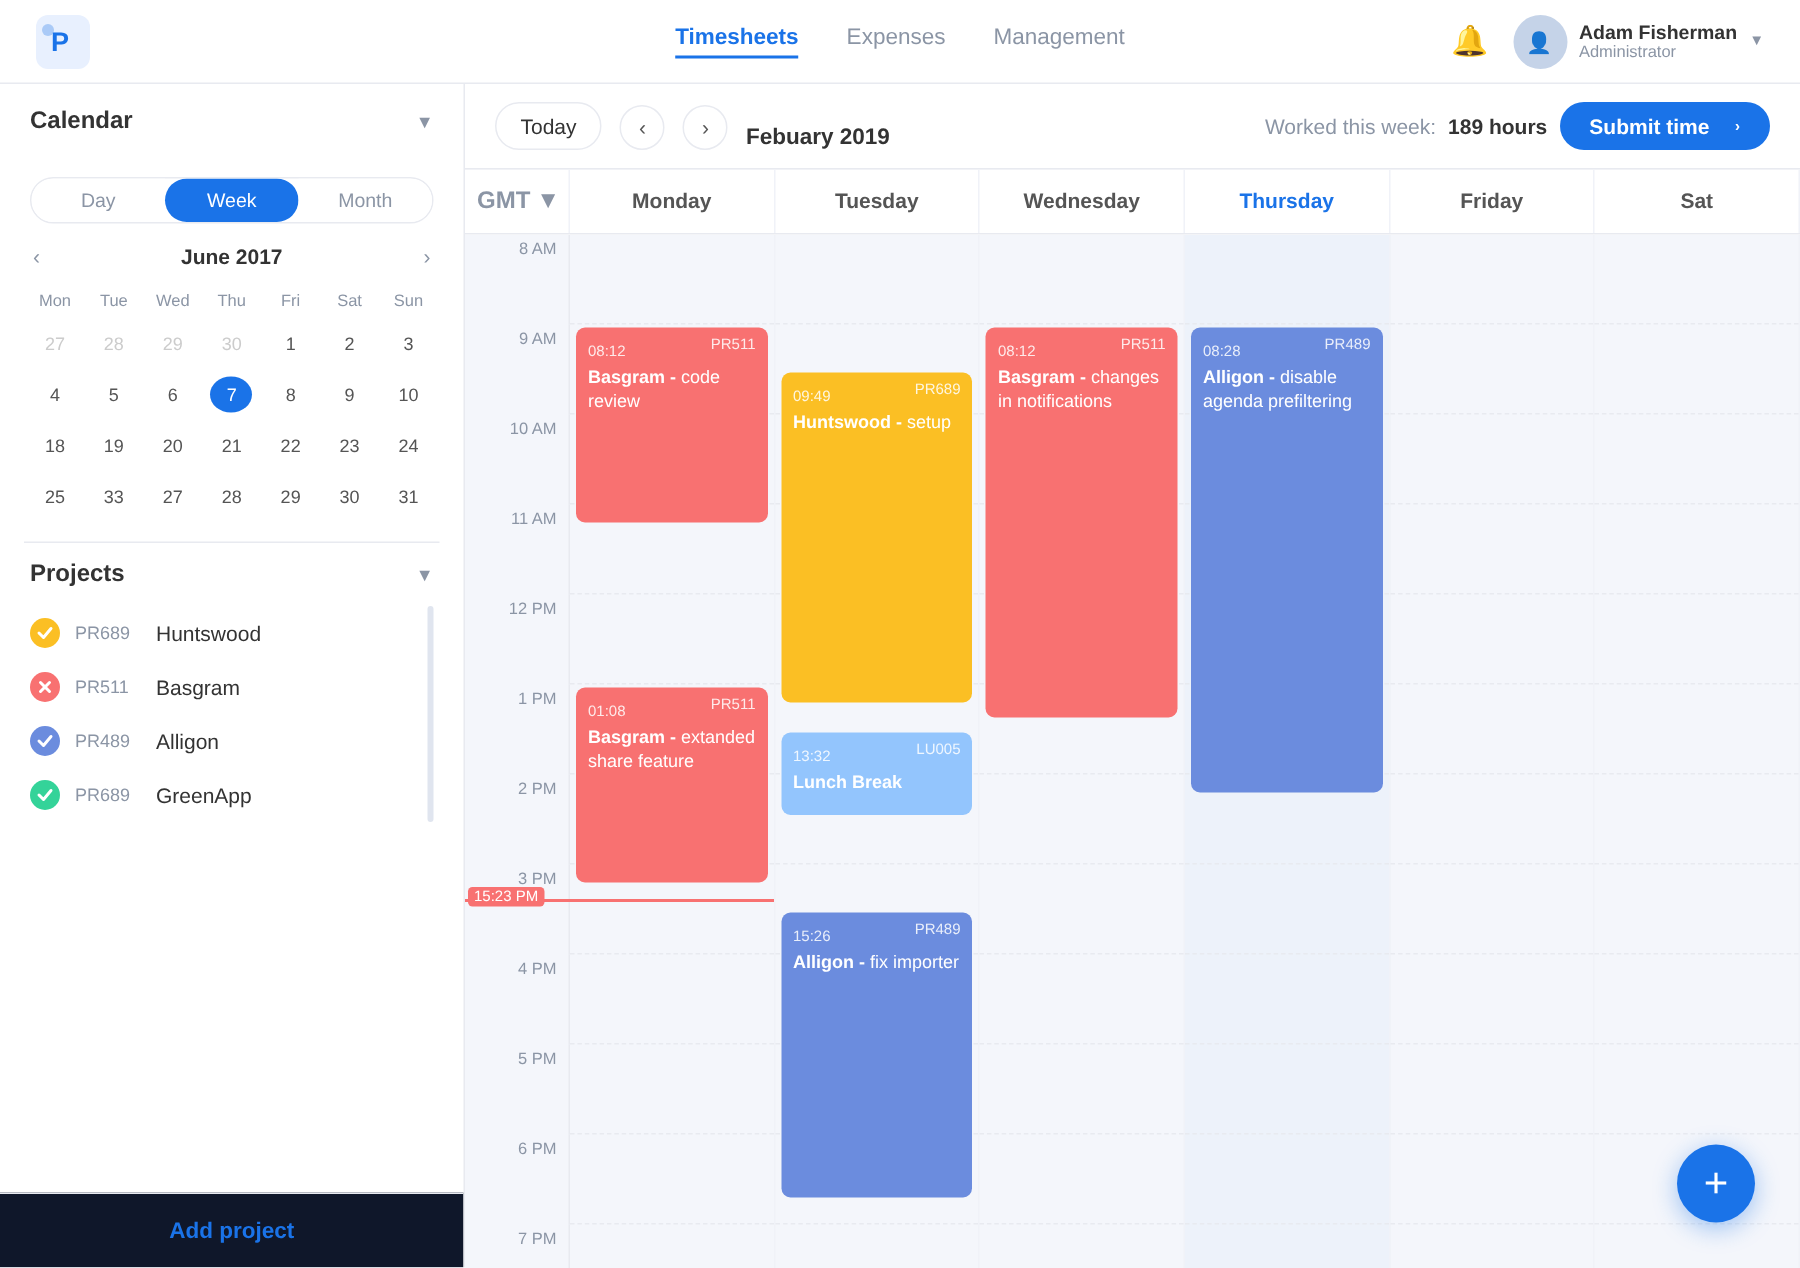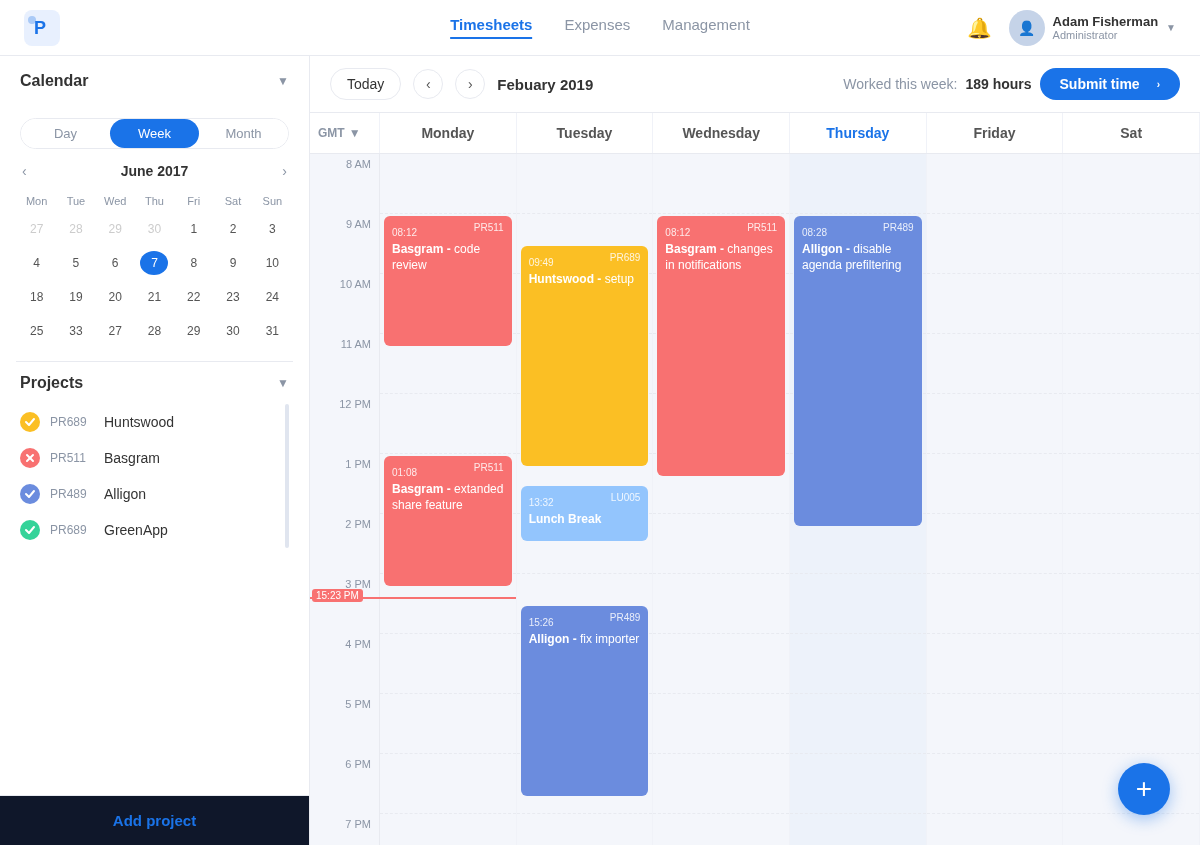--- a/index.html
+++ b/index.html
@@ -85,21 +85,21 @@
     }
 
     
     .cal-main { flex: 1; display: flex; flex-direction: column; overflow: hidden; }
 
     
     .cal-toolbar {
       background: #fff;
       padding: 12px 20px;
       display: flex;
-      align-items: center;
+      align-items: flex-end;
       gap: 12px;
       border-bottom: 1px solid #e8eaf0;
       flex-shrink: 0;
     }
     .today-btn { padding: 7px 16px; border: 1px solid #e8eaf0; border-radius: 20px; background: #fff; font-size: 14px; color: #333; cursor: pointer; }
     .nav-btn { width: 30px; height: 30px; border: 1px solid #e8eaf0; border-radius: 50%; background: #fff; display: flex; align-items: center; justify-content: center; cursor: pointer; color: #555; font-size: 14px; }
     .cal-month-title { font-size: 15px; font-weight: 600; color: #333; }
     .cal-toolbar-right { margin-left: auto; display: flex; align-items: center; gap: 8px; font-size: 14px; color: #8b95a5; }
     .hours-count { font-weight: 700; color: #333; }
     .submit-btn { background: #1a73e8; color: #fff; border: none; border-radius: 20px; padding: 8px 20px; font-size: 14px; font-weight: 600; cursor: pointer; display: flex; align-items: center; gap: 17px; }
@@ -113,21 +113,21 @@
     .cal-header-row {
       display: grid;
       grid-template-columns: 70px repeat(6, 1fr);
       border-bottom: 1px solid #e8eaf0;
       background: #fff;
       position: sticky;
       top: 0;
       z-index: 10;
     }
     .cal-header-cell { padding: 12px 8px; text-align: center; font-size: 14px; font-weight: 600; color: #555; border-right: 1px solid #f0f2f8; }
-    .cal-header-cell.gmt { font-size: 12px; color: #8b95a5; cursor: pointer; display: flex; align-items: center; gap: 4px; }
+    .cal-header-cell.gmt { font-size: 16px; color: #8b95a5; cursor: pointer; display: flex; align-items: center; gap: 4px; }
     .cal-header-cell.thursday { color: #1a73e8; }
 
     .cal-body { display: grid; grid-template-columns: 70px repeat(6, 1fr); }
     .time-col { }
     .time-cell { height: 60px; display: flex; align-items: flex-start; justify-content: flex-end; padding: 4px 8px 0 0; font-size: 11px; color: #8b95a5; border-right: 1px solid #e8eaf0; }
     .day-col { position: relative; border-right: 1px solid #f0f2f8; }
     .hour-line { height: 60px; border-bottom: 1px dashed #e8eaf0; position: relative; }
 
     
     .event-block {

